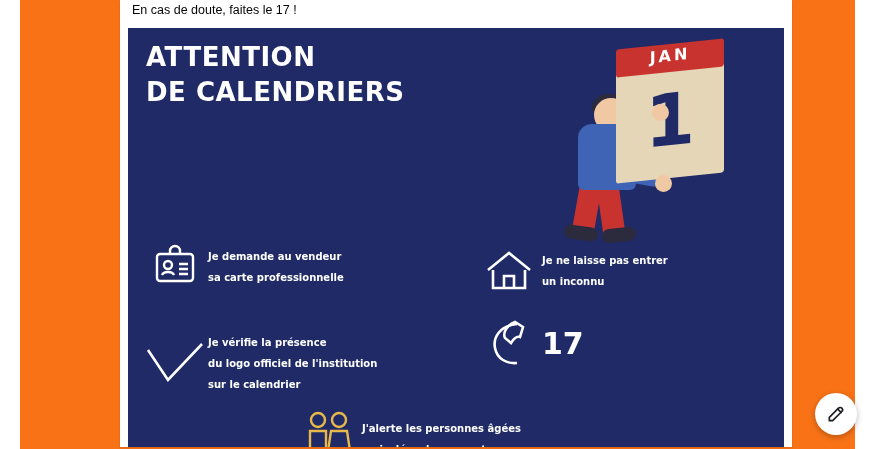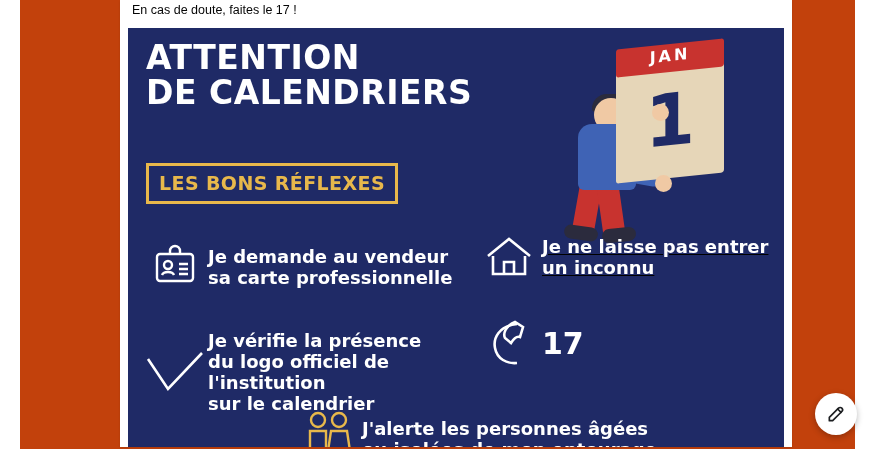--- a/index.html
+++ b/index.html
@@ -25,21 +25,21 @@
     left: 0; top: 0;
     width: 20px; height: 449px;
     background: #ffffff;
   }
   .content-column {
     position: absolute;
     left: 20px;
     top: 0;
     width: 835px;
     height: 449px;
-    background: #c2410c;
+    background: #f97316;
   }
   
   .post-card {
     position: absolute;
     left: 100px;
     top: 0;
     width: 672px;
     background: #ffffff;
     box-shadow: 0 1px 2px rgba(0,0,0,0.12);
   }
@@ -64,21 +64,21 @@
     inset: 0;
     background: #1f2a66;
   }
   .headline {
     position: absolute;
     left: 18px;
     top: 12px;
     color: #ffffff;
     font-family: "DejaVu Sans", sans-serif;
     font-weight: bold;
-    font-size: 33px;
+    font-size: 26px;
     line-height: 35px;
     letter-spacing: 0.5px;
   }
   .headline .l1, .headline .l2, .headline .l3 { display:block; white-space: nowrap; }
   .badge {
     position: absolute;
     left: 18px;
     top: 135px;
     border: 3px solid #e8b84b;
     color: #e8b84b;
@@ -231,26 +231,26 @@
     height: 66px;
     color: #ffffff;
     display: flex;
     align-items: center;
     justify-content: center;
   }
   .tip-text {
     color: #ffffff;
     font-family: "DejaVu Sans", sans-serif;
     font-weight: bold;
-    font-size: 18px;
+    font-size: 10px;
     line-height: 21px;
     white-space: pre-line;
   }
   .tip-1 { left: 14px;  top: 10px;  width: 330px; }
-  .tip-2 { left: 348px; top: 0;  width: 300px; text-decoration: underline; }
+  .tip-2 { left: 348px; top: 14px;  width: 300px; }
   .tip-3 { left: 14px;  top: 86px;  width: 340px; margin-top: 20px; }
   .tip-4 { left: 348px; top: 86px;  width: 310px; }
   .tip-5 { left: 168px; top: 182px; width: 420px; }
   .phone-num {
     font-family: "DejaVu Sans", sans-serif;
     font-weight: bold;
     color: #ffffff;
     font-size: 30px;
   }
   
@@ -290,21 +290,20 @@
       <div class="post-text">En cas de doute, faites le 17 !</div>
 
       <div class="post-image">
         <div class="poster">
 
           <div class="headline">
             <span class="l1">ATTENTION</span>
             <span class="l3">DE CALENDRIERS</span>
           </div>
 
-          <div class="badge">LES BONS RÉFLEXES</div>
 
           <div class="illus">
             <div class="arm-up"></div>
             <div class="leg1"></div>
             <div class="leg2"></div>
             <div class="shoe1"></div>
             <div class="shoe2"></div>
             <div class="hair"></div>
             <div class="head"></div>
             <div class="body-torso"></div>

